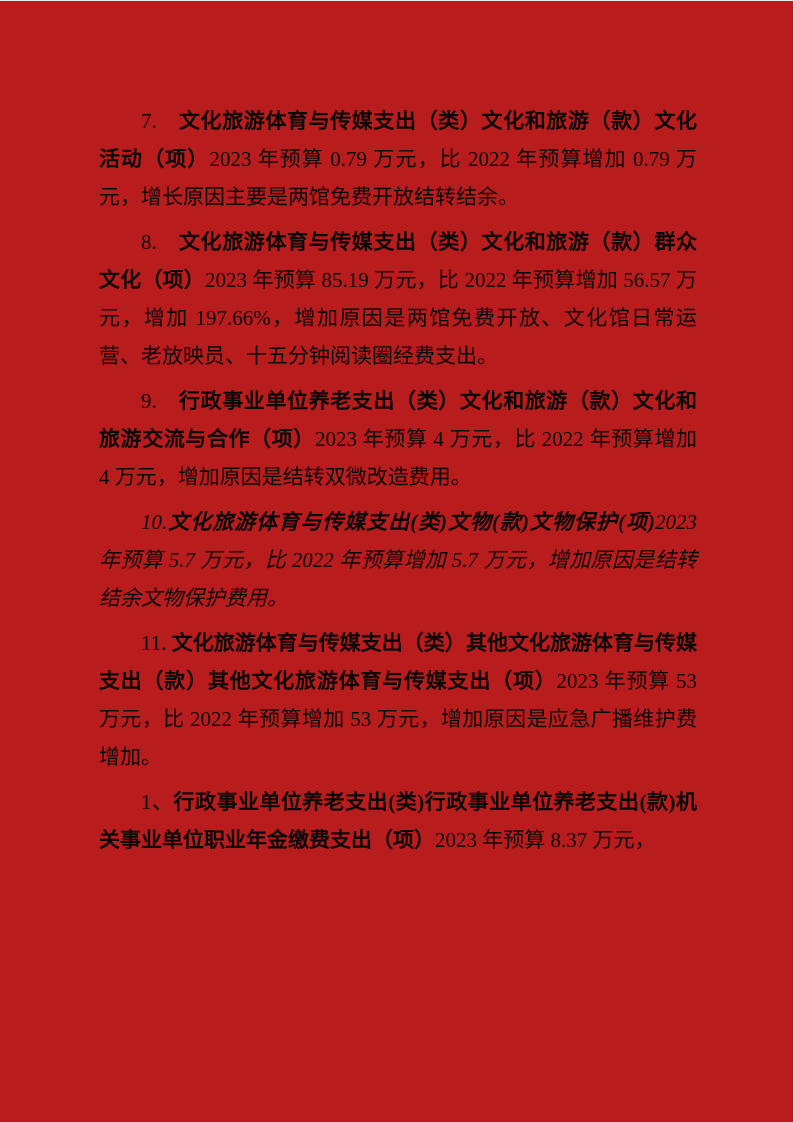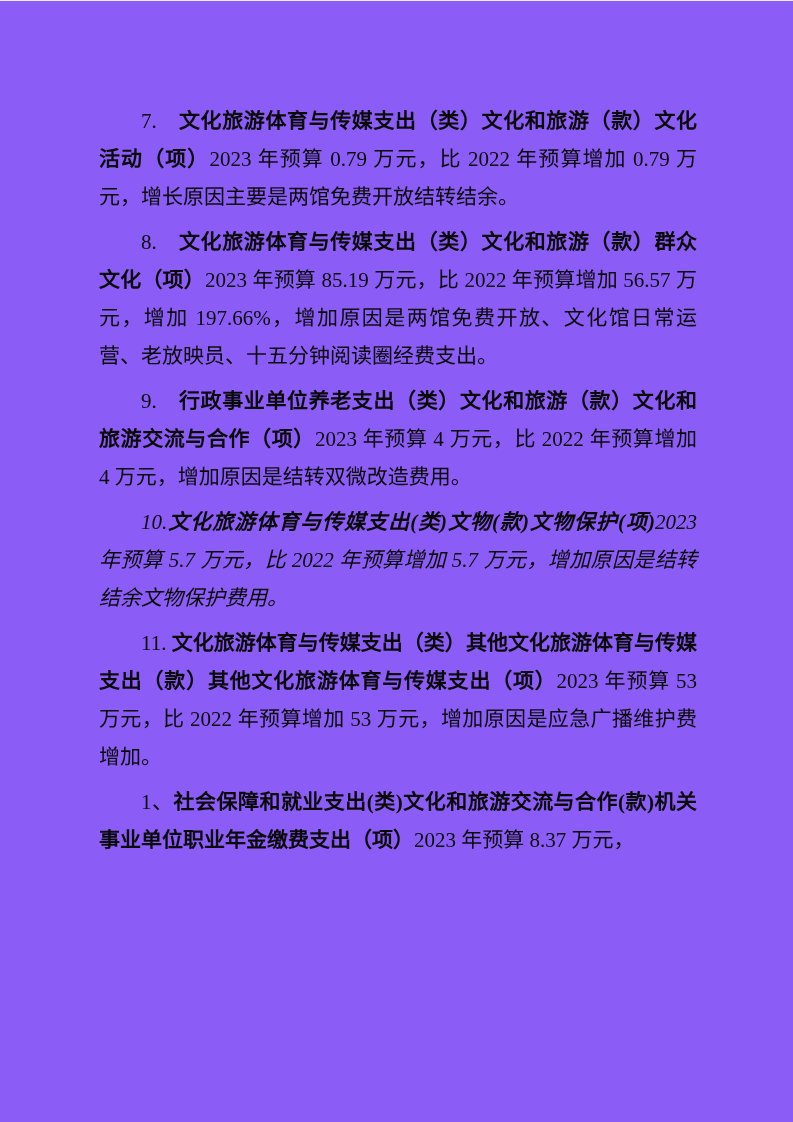--- a/index.html
+++ b/index.html
@@ -9,21 +9,21 @@
   }
   body {
     width: 793px;
     height: 1122px;
     overflow: hidden;
   }
   .page {
     box-sizing: border-box;
     width: 793px;
     height: 1122px;
-    background: #8b5cf6;
+    background: #b91c1c;
     border-top: 1px solid #ececec;
     padding: 101px 96px 0 99px;
   }
   .content p.para {
     margin: 0 0 7px 0;
     font-family: "Liberation Serif", "DejaVu Serif", serif;
     font-size: 21px;
     line-height: 38px;
     color: #0a0a0a;
     text-align: justify;
@@ -53,15 +53,15 @@
 
   <p class="para" style="color: rgb(10, 10, 10);"><span class="num">8.　</span><span class="heading">文化旅游体育与传媒支出（类）文化和旅游（款）群众文化（项）</span><span class="body-text">2023 年预算 85.19 万元，比 2022 年预算增加 56.57 万元，增加 197.66%，增加原因是两馆免费开放、文化馆日常运营、老放映员、十五分钟阅读圈经费支出。</span></p>
 
   <p class="para" style="color: rgb(10, 10, 10);"><span class="num">9.　</span><span class="heading">行政事业单位养老支出（类）文化和旅游（款）文化和旅游交流与合作（项）</span><span class="body-text">2023 年预算 4 万元，比 2022 年预算增加 4 万元，增加原因是结转双微改造费用。</span></p>
 
   <p class="para" style="color: rgb(10, 10, 10); font-style: italic;"><span class="num">10.</span><span class="heading">文化旅游体育与传媒支出(类)文物(款)文物保护(项)</span><span class="body-text">2023 年预算 5.7 万元，比 2022 年预算增加 5.7 万元，增加原因是结转结余文物保护费用。</span></p>
 
   <p class="para" style="color: rgb(10, 10, 10);"><span class="num">11. </span><span class="heading">文化旅游体育与传媒支出（类）其他文化旅游体育与传媒支出（款）其他文化旅游体育与传媒支出（项）</span><span class="body-text">2023 年预算 53 万元，比 2022 年预算增加 53 万元，增加原因是应急广播维护费增加。</span></p>
 
 
-  <p class="para" style="color: rgb(10, 10, 10);"><span class="num">1、</span><span class="heading">社会保障和就业支出(类)文化和旅游交流与合作(款)机关事业单位职业年金缴费支出（项）</span><span class="body-text">2023 年预算 8.37 万元，</span></p>
+  <p class="para" style="color: rgb(10, 10, 10);"><span class="num">1、</span><span class="heading">行政事业单位养老支出(类)行政事业单位养老支出(款)机关事业单位职业年金缴费支出（项）</span><span class="body-text">2023 年预算 8.37 万元，</span></p>
 </main>
 </div>
 
 </body></html>

